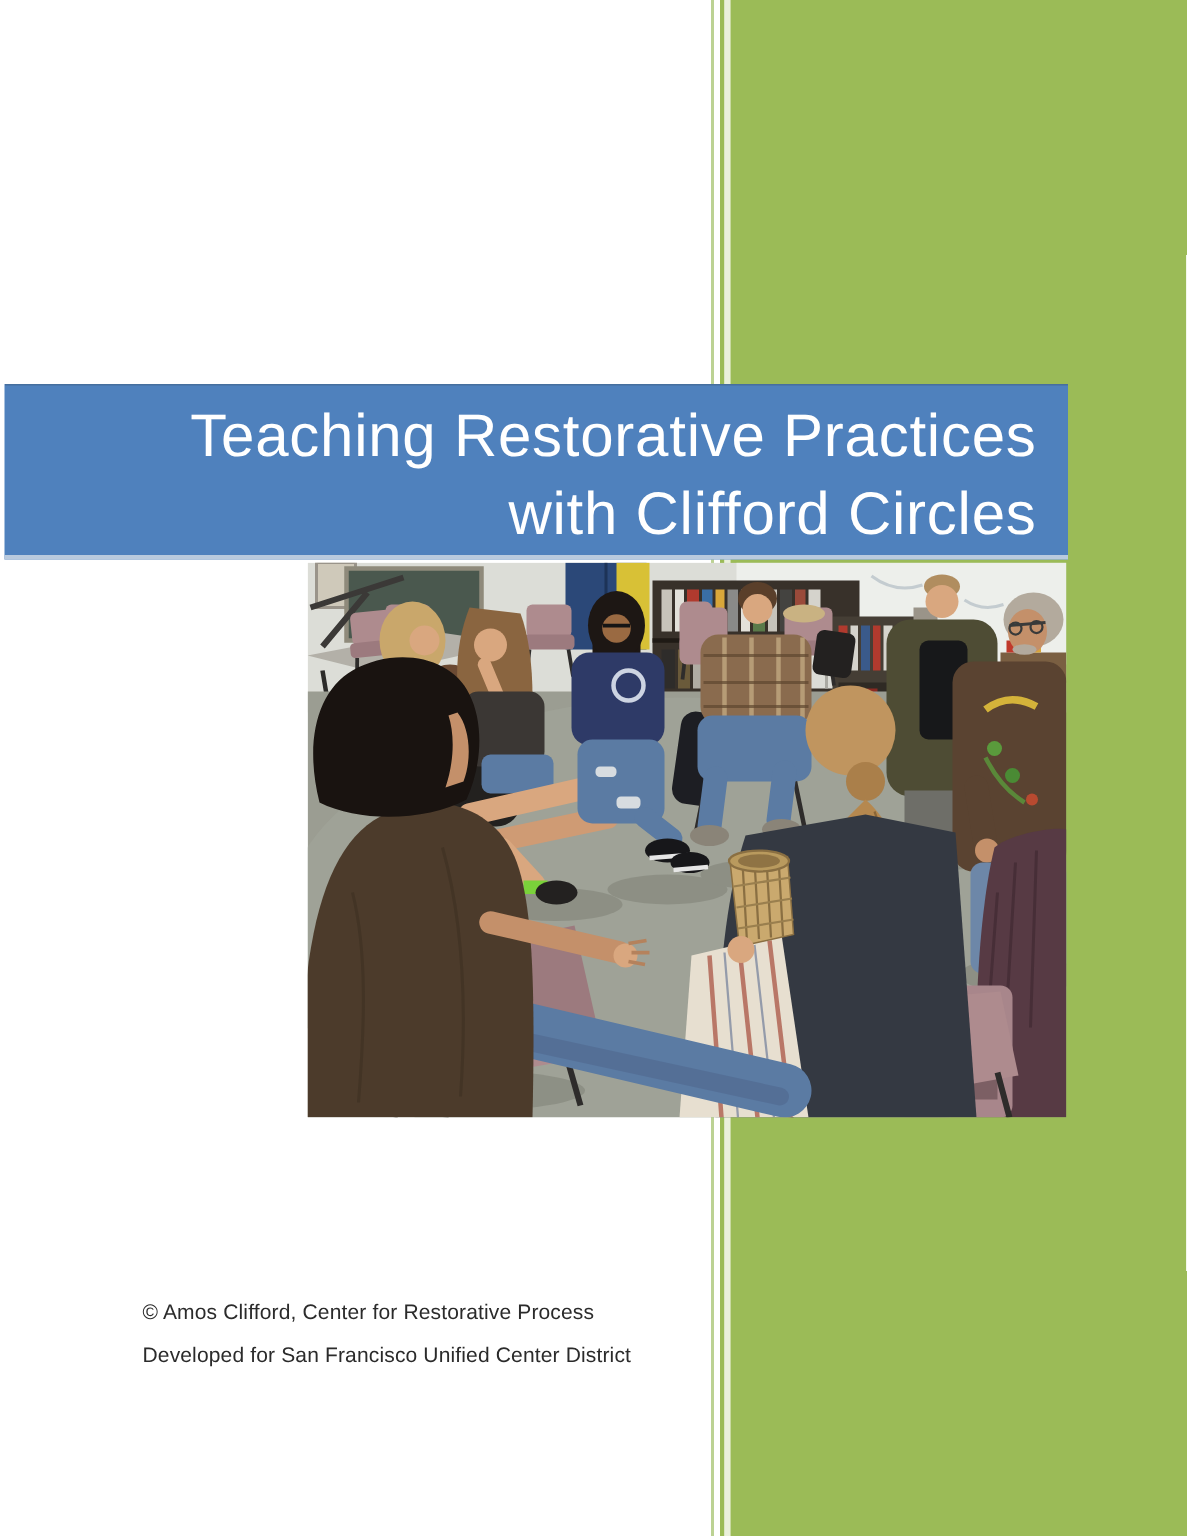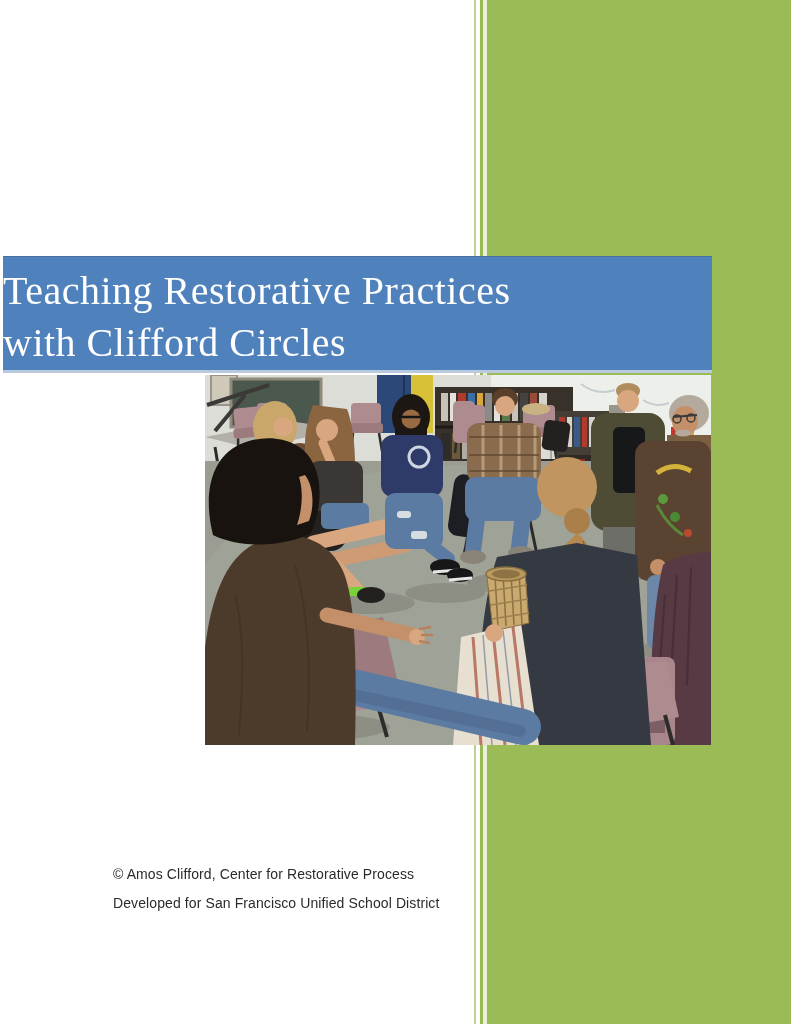--- a/index.html
+++ b/index.html
@@ -10,29 +10,29 @@
   
   .green-band{position:absolute;left:487px;top:0;width:304px;height:1024px;background:#9bbb57;}
   .stripe-thin-1{position:absolute;left:474px;top:0;width:2px;height:1024px;background:#bcd293;}
   .stripe-thin-2{position:absolute;left:480px;top:0;width:3px;height:1024px;background:#9bbb57;}
   .stripe-pale{position:absolute;left:483px;top:0;width:4px;height:1024px;background:#eaf0dc;}
   
   .title-banner{
     position:absolute;left:3px;top:256px;width:709px;height:114px;
     background:#4f81bd;border-bottom:3px solid #b9cade;
     box-shadow:inset 0 1px 0 #466f9e;
-    color:#ffffff;padding:0;z-index:3;font-family:Liberation Serif, serif;
+    color:#ffffff;text-align:right;padding:0;z-index:3;
   }
   .title-inner{padding:9px 21px 0 0;}
   .title-line{font-size:40px;line-height:52px;font-weight:400;letter-spacing:0.5px;white-space:nowrap;}
   
   .cover-photo{position:absolute;left:205px;top:375px;width:506px;height:370px;z-index:4;overflow:hidden;}
   .cover-photo svg{display:block;}
   
-  .credits{position:absolute;left:95px;top:866px;color:#2b2b2b;z-index:2;margin-left:18px;}
+  .credits{position:absolute;left:95px;top:866px;color:#2b2b2b;z-index:2;}
   .credits p{margin:0 0 12px 0;font-size:14px;line-height:17px;letter-spacing:0.1px;}
 </style>
 </head>
 <body>
 
 <div class="page">
 
   <div class="stripe-thin-1"></div>
   <div class="stripe-thin-2"></div>
   <div class="stripe-pale"></div>
@@ -297,16 +297,16 @@
         <circle cx="212" cy="262" r="8" fill="#d9a77f"></circle>
         <path d="M214,254 L226,252 M216,260 L228,260 M214,266 L225,268" stroke="#b5825c" stroke-width="2.5" fill="none"></path>
         <path d="M8,160 C-2,120 6,86 30,72 C58,56 96,62 108,88 C118,108 116,136 106,158 C80,172 36,174 8,160 Z" fill="#191310"></path>
         <path d="M100,100 C108,110 110,130 104,146 L92,150 C98,132 98,114 94,102 Z" fill="#c4906a"></path>
       </g>
     </svg>
   </div>
 
   <div class="credits">
     <p>© Amos Clifford, Center for Restorative Process</p>
-    <p>Developed for San Francisco Unified School District</p>
+    <p>Developed for San Francisco Unified Center District</p>
   </div>
 
 </div>
 
 </body></html>

